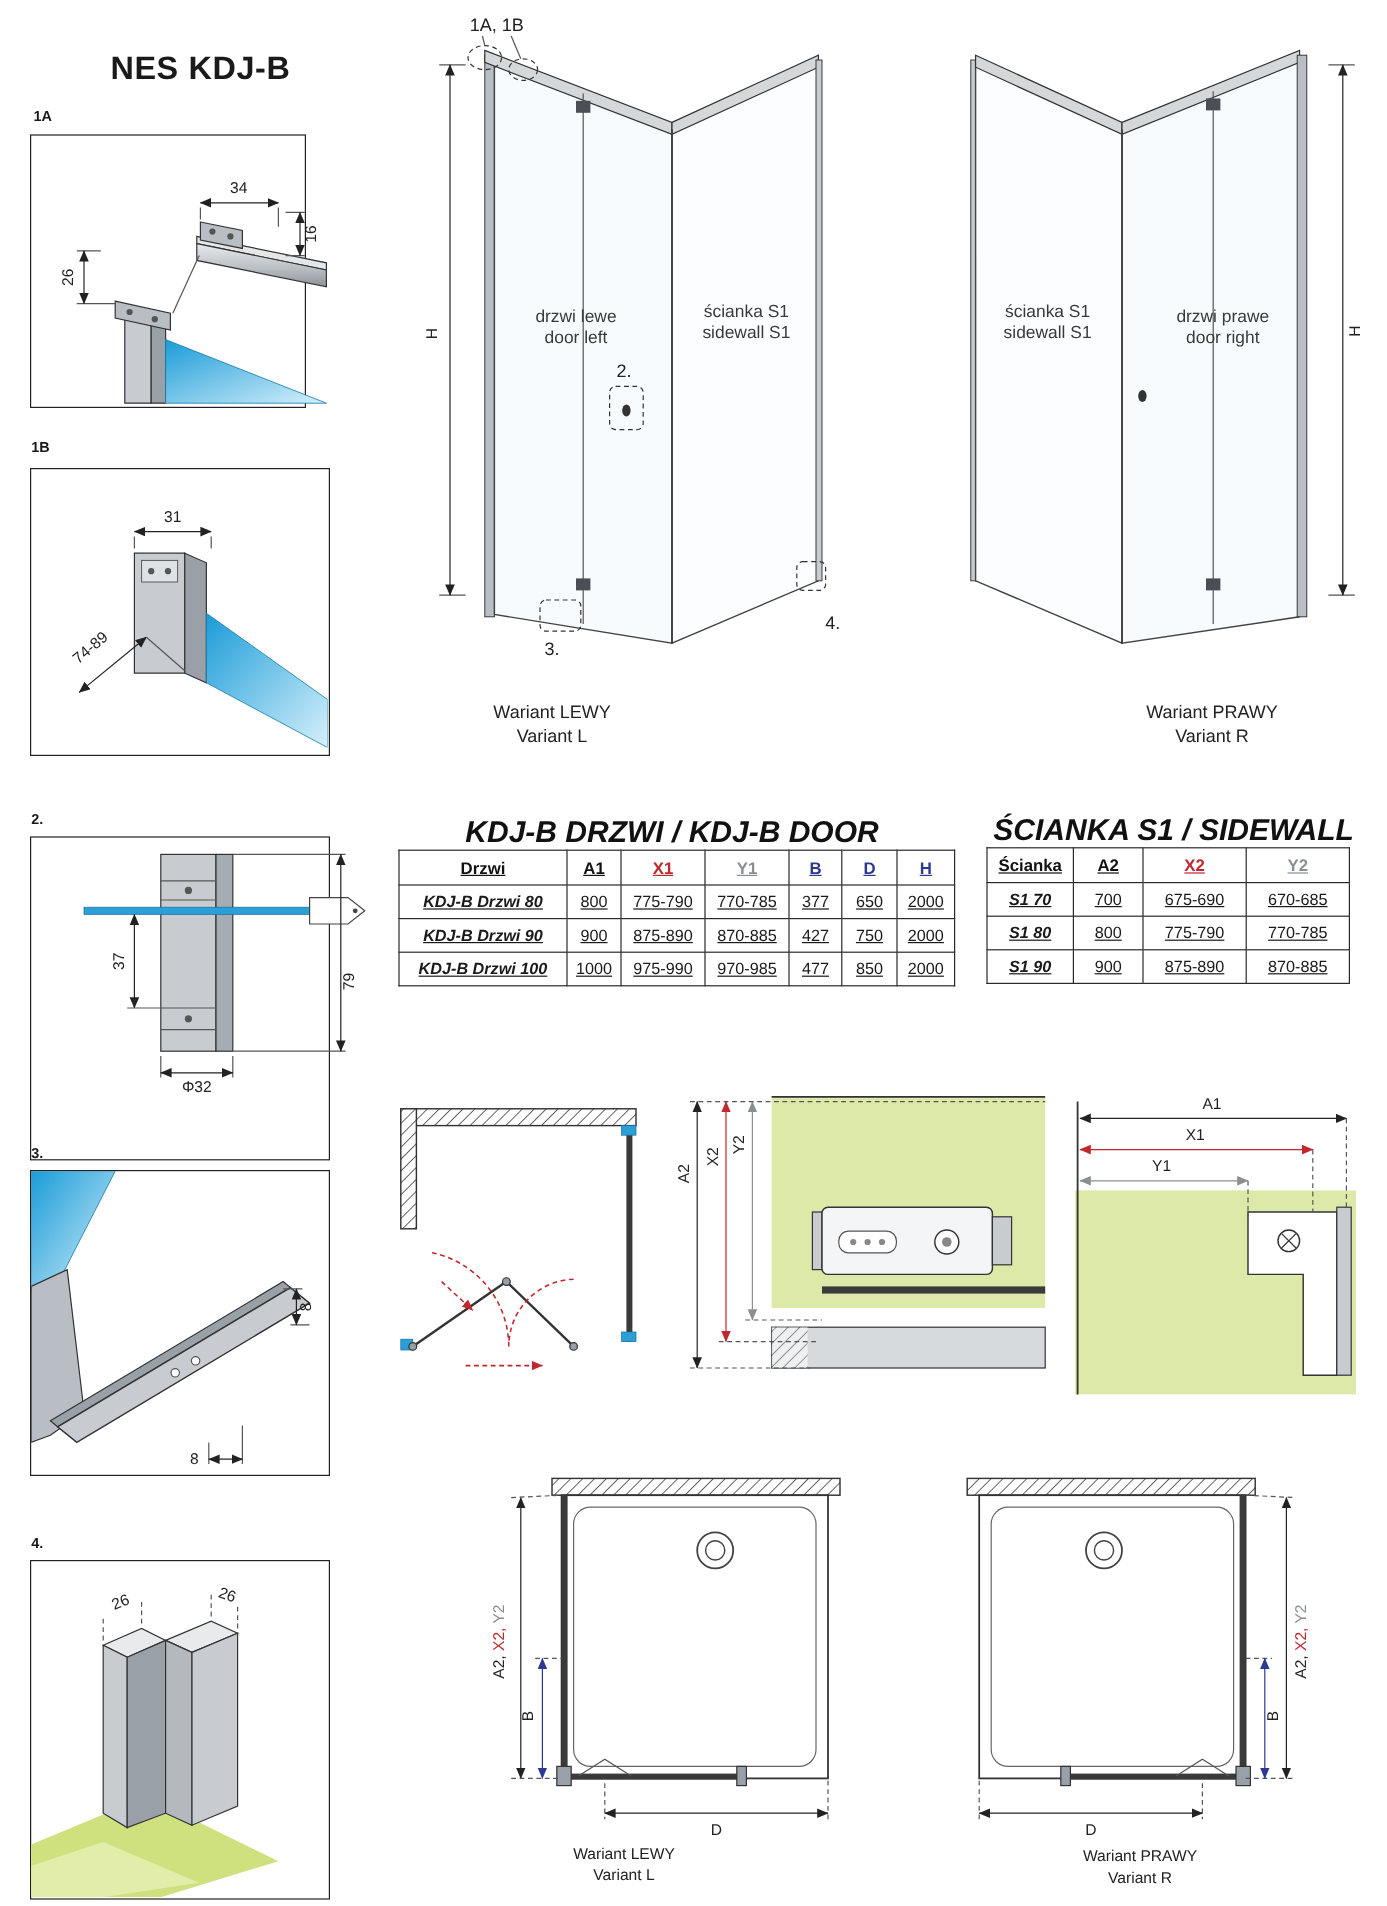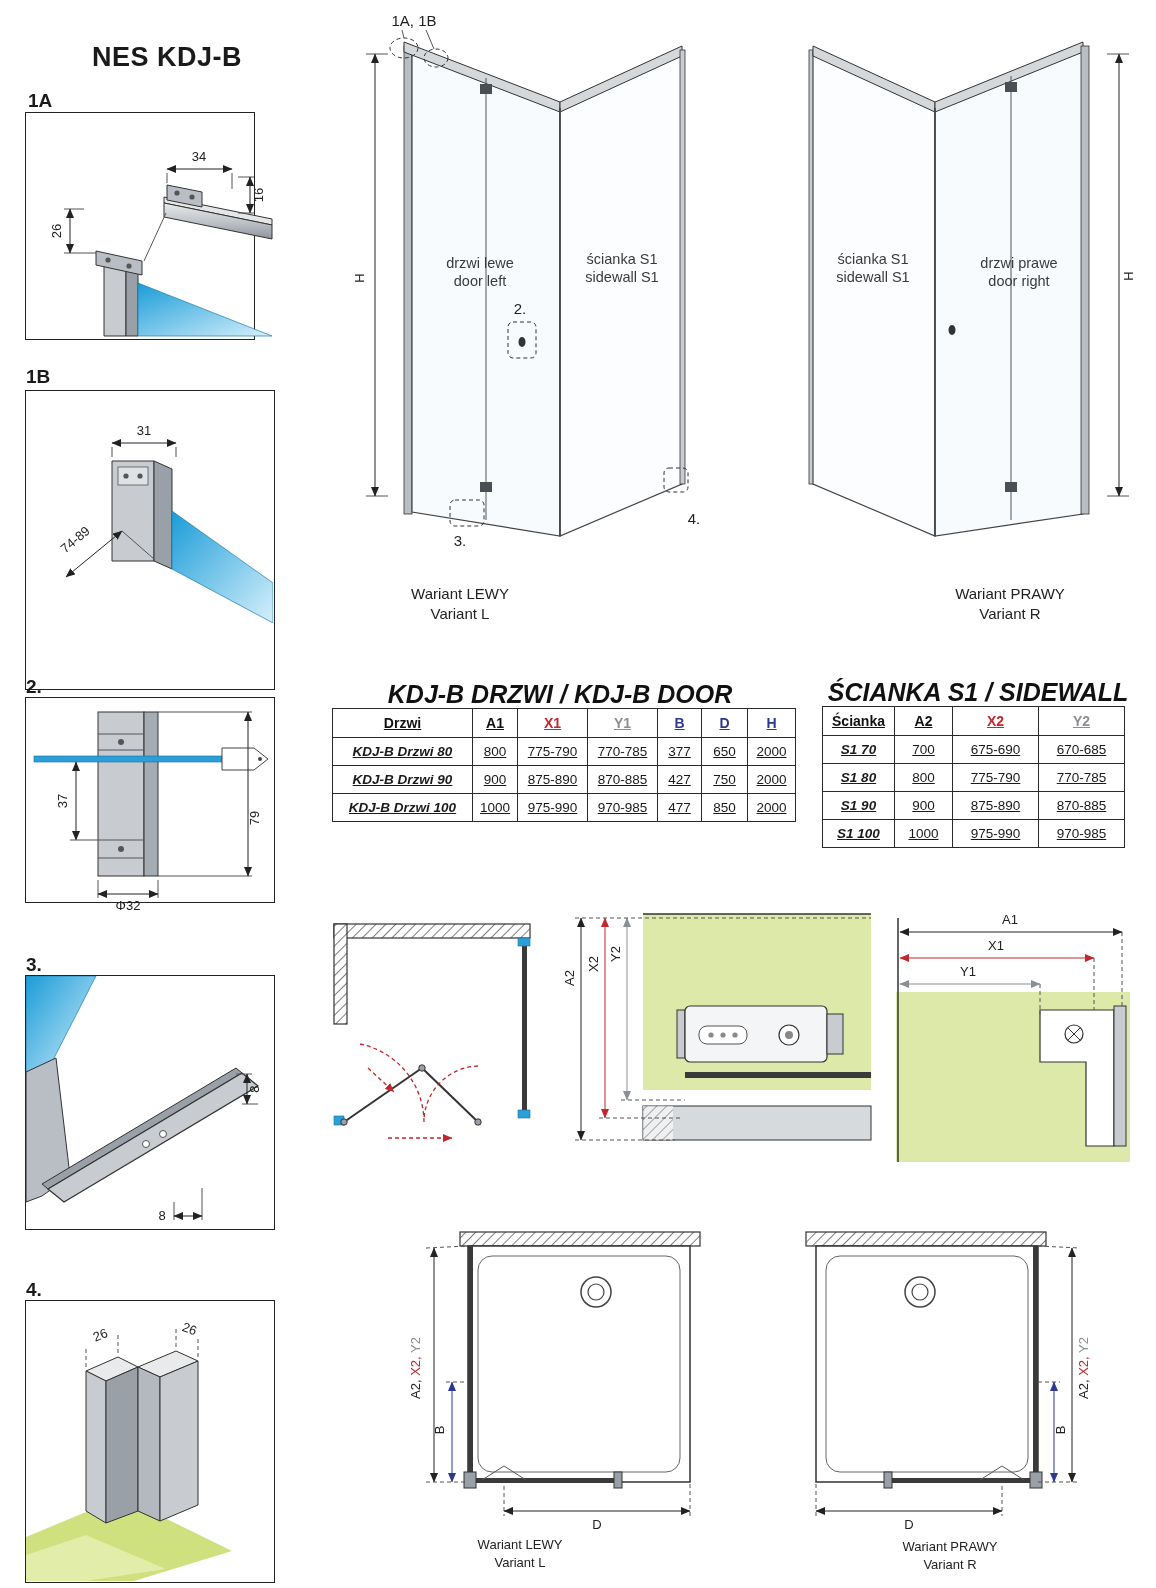--- a/index.html
+++ b/index.html
@@ -1,20 +1,20 @@
 <!DOCTYPE html>
 <html><head>
 <meta charset="utf-8">
 <style>
   * { box-sizing: border-box; }
   body { margin:0; background:#fff; font-family:"Liberation Sans", sans-serif; color:#1a1a1a; }
   .page { position:relative; width:1156px; height:1588px; background:#fff; overflow:hidden; }
   .abs { position:absolute; }
   .main-title { font-size:27px; font-weight:bold; letter-spacing:.5px; }
-  .detail-label { font-size:19px; font-weight:bold; }
+  .detail-label { font-size:12px; font-weight:bold; }
   .detail-box { border:1.5px solid #222; background:#fff; }
   svg { display:block; }
   svg text { font-family:"Liberation Sans", sans-serif; fill:#222; }
   .dimtxt { font-size:13px; }
   .isotxt { font-size:14.5px; fill:#3a3a3a; }
   .marktxt { font-size:15px; fill:#222; }
   .caption { text-align:center; font-size:15px; color:#222; line-height:1.35; }
   .caption-sm { text-align:center; font-size:13px; color:#222; line-height:1.35; }
   .tbl-title { font-size:25px; font-weight:bold; font-style:italic; text-align:center; color:#111; }
   table.spec { border-collapse:collapse; font-size:13.5px; background:#fff; }
@@ -95,21 +95,21 @@
       <g>
         <line x1="38" y1="96" x2="58" y2="96" class="thin"></line>
           <line x1="38" y1="140" x2="70" y2="140" class="thin"></line>
         <line x1="44" y1="96" x2="44" y2="140" stroke="#222" stroke-width="1" marker-start="url(#aK)" marker-end="url(#aK)"></line>
         <text class="dimtxt" transform="rotate(-90 35 118)" x="35" y="118" text-anchor="middle">26</text>
       </g>
     </svg>
   </div>
 
   <div class="abs detail-label" style="left:26px; top:366px;">1B</div>
-  <div class="abs detail-box" style="left:25px; top:390px; width:250px; height:300px;">
+  <div class="abs detail-box" style="left:25px; top:390px; width:250px; height:240px;">
     <svg width="247" height="232" viewBox="0 0 247 232">
       <g>
         <polygon points="86,70 128,70 128,170 86,170" fill="#c8ccd1" stroke="#333" stroke-width="1"></polygon>
         <polygon points="128,70 146,78 146,178 128,170" fill="#9aa0a8" stroke="#333" stroke-width="1"></polygon>
         <rect x="92" y="76" width="30" height="18" fill="#dfe2e5" stroke="#555" stroke-width=".8"></rect>
         <circle cx="100" cy="85" r="2.6" fill="#555"></circle>
           <circle cx="114" cy="85" r="2.6" fill="#555"></circle>
       </g>
       <polygon points="146,120 247,192 247,232 146,178" fill="url(#glassG)" stroke="#1b7fae" stroke-width=".7"></polygon>
       <g>
@@ -120,21 +120,21 @@
       </g>
       <g>
         <line x1="40" y1="186" x2="96" y2="140" stroke="#222" stroke-width="1" marker-start="url(#aK)" marker-end="url(#aK)"></line>
         <line x1="96" y1="140" x2="128" y2="168" class="thin"></line>
         <text class="dimtxt" transform="rotate(-40 52 152)" x="52" y="152" text-anchor="middle">74-89</text>
       </g>
     </svg>
   </div>
 
   <div class="abs detail-label" style="left:26px; top:676px;">2.</div>
-  <div class="abs detail-box" style="left:25px; top:697px; width:250px; height:206px;">
+  <div class="abs detail-box" style="left:25px; top:697px; width:250px; height:270px;padding-left:36px;">
     <svg width="247" height="215" viewBox="0 0 247 215">
       <g>
         <rect x="72" y="14" width="46" height="164" fill="#c8ccd1" stroke="#333" stroke-width="1"></rect>
         <rect x="118" y="14" width="14" height="164" fill="#a6acb3" stroke="#333" stroke-width="1"></rect>
         <line x1="72" y1="36" x2="118" y2="36" class="thin"></line>
           <line x1="72" y1="52" x2="118" y2="52" class="thin"></line>
         <line x1="72" y1="142" x2="118" y2="142" class="thin"></line>
           <line x1="72" y1="160" x2="118" y2="160" class="thin"></line>
         <circle cx="95" cy="44" r="3" fill="#555"></circle>
           <circle cx="95" cy="151" r="3" fill="#555"></circle>
@@ -361,26 +361,20 @@
           <td>800</td>
           <td>775-790</td>
           <td>770-785</td>
         </tr>
         <tr>
           <td class="rowlabel">S1 90</td>
           <td>900</td>
           <td>875-890</td>
           <td>870-885</td>
         </tr>
-        <tr>
-          <td class="rowlabel">S1 100</td>
-          <td>1000</td>
-          <td>975-990</td>
-          <td>970-985</td>
-        </tr>
       </tbody>
     </table>
 
   <svg class="abs" style="left:330px; top:920px;" width="205" height="250" viewBox="0 0 205 250">
     <rect x="4" y="4" width="196" height="14" fill="url(#hat)" stroke="#333" stroke-width="1.2"></rect>
     <rect x="4" y="4" width="13" height="100" fill="url(#hat)" stroke="#333" stroke-width="1.2"></rect>
     <rect x="192" y="18" width="5" height="180" fill="#3a3a3a"></rect>
     <rect x="188" y="18" width="12" height="8" fill="#2a9fd8" stroke="#1b6fa0" stroke-width=".6"></rect>
     <rect x="188" y="190" width="12" height="8" fill="#2a9fd8" stroke="#1b6fa0" stroke-width=".6"></rect>
     <rect x="4" y="196" width="10" height="9" fill="#2a9fd8" stroke="#1b6fa0" stroke-width=".6"></rect>

